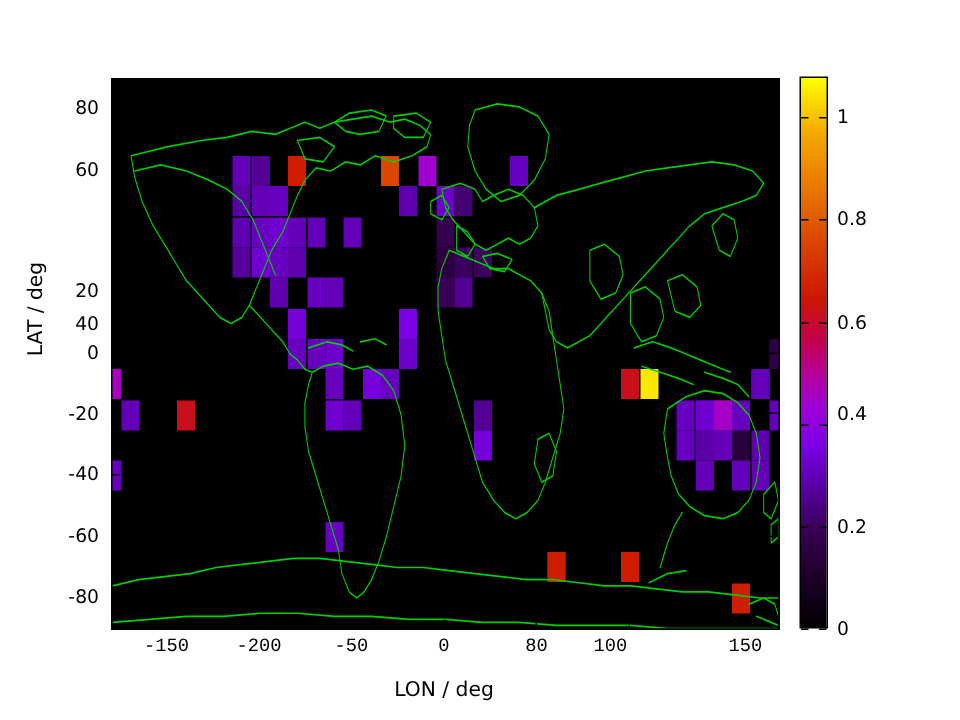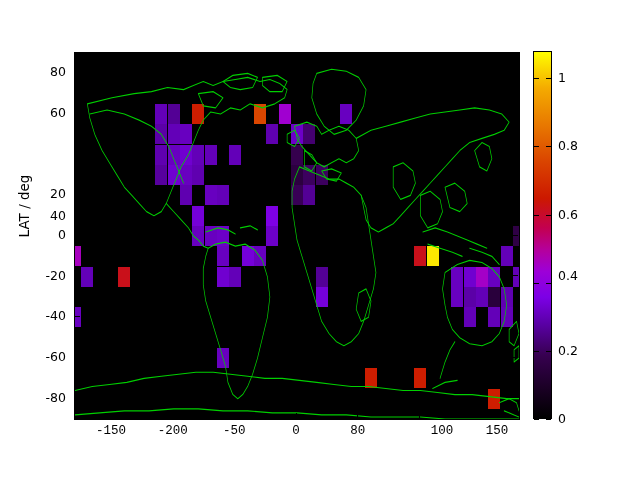--- a/index.html
+++ b/index.html
@@ -278,20 +278,21 @@
                  L300,180 L320,180 L340,180 L360,180"></path>
         <path d="M296,160 L300,152 L304,146 L308,142"></path>
         <path d="M290,165 L300,162 L310,161"></path>
         <path d="M344,172 L352,170 L358,172 L360,176"></path>
         <path d="M348,176 L356,178 L360,179"></path>
       </g>
     </svg>
   </div>
 
   <div id="xaxis"></div>
+  <div id="xlabel">LON / deg</div>
 
   <div id="yaxis"></div>
   <div id="ylabel">LAT / deg</div>
 
   <div id="colorbar-wrap">
     <div id="colorbar-gradient" style="background: linear-gradient(rgb(255, 255, 0) 0%, rgb(251, 220, 0) 4%, rgb(244, 170, 0) 10%, rgb(232, 120, 0) 20%, rgb(218, 68, 0) 30%, rgb(204, 24, 0) 40%, rgb(195, 0, 79) 48%, rgb(181, 0, 155) 54%, rgb(157, 0, 216) 60%, rgb(124, 0, 230) 67%, rgb(91, 0, 168) 74%, rgb(54, 0, 79) 83%, rgb(26, 0, 36) 92%, rgb(0, 0, 0) 100%);"></div>
   </div>
   <div id="colorbar-ticks"></div>
 
 <div class="tickmark" style="left: 110.5px; top: 413px; width: 1px; height: 5px;"></div>
@@ -304,21 +305,21 @@
     <div class="tickmark" style="left: 233.833px; top: 53px; width: 1px; height: 5px;"></div>
     <div class="tick-label xtick-label" style="left: 204.333px; width: 60px;">-50</div>
     <div class="tickmark" style="left: 295.5px; top: 413px; width: 1px; height: 5px;"></div>
     <div class="tickmark" style="left: 295.5px; top: 53px; width: 1px; height: 5px;"></div>
     <div class="tick-label xtick-label" style="left: 266px; width: 60px;">0</div>
     <div class="tickmark" style="left: 357.167px; top: 413px; width: 1px; height: 5px;"></div>
     <div class="tickmark" style="left: 357.167px; top: 53px; width: 1px; height: 5px;"></div>
     <div class="tick-label xtick-label" style="left: 327.667px; width: 60px;">80</div>
     <div class="tickmark" style="left: 418.833px; top: 413px; width: 1px; height: 5px;"></div>
     <div class="tickmark" style="left: 418.833px; top: 53px; width: 1px; height: 5px;"></div>
-    <div class="tick-label xtick-label" style="left: 412px; width: 60px; text-align: center;">100</div>
+    <div class="tick-label xtick-label" style="left: 377px; width: 60px; text-align: center;">100</div>
     <div class="tickmark" style="left: 480.5px; top: 413px; width: 1px; height: 5px;"></div>
     <div class="tickmark" style="left: 480.5px; top: 53px; width: 1px; height: 5px;"></div>
     <div class="tick-label xtick-label" style="left: 467px; width: 60px;">150</div>
     <div class="tickmark" style="left: 75px; top: 71.8333px; width: 5px; height: 1px;"></div>
     <div class="tickmark" style="left: 513px; top: 71.8333px; width: 5px; height: 1px;"></div>
     <div class="tick-label ytick-label" style="top: 64.3333px;">80</div>
     <div class="tickmark" style="left: 75px; top: 112.5px; width: 5px; height: 1px;"></div>
     <div class="tickmark" style="left: 513px; top: 112.5px; width: 5px; height: 1px;"></div>
     <div class="tick-label ytick-label" style="top: 105px;">60</div>
     <div class="tickmark" style="left: 75px; top: 153.167px; width: 5px; height: 1px;"></div>

